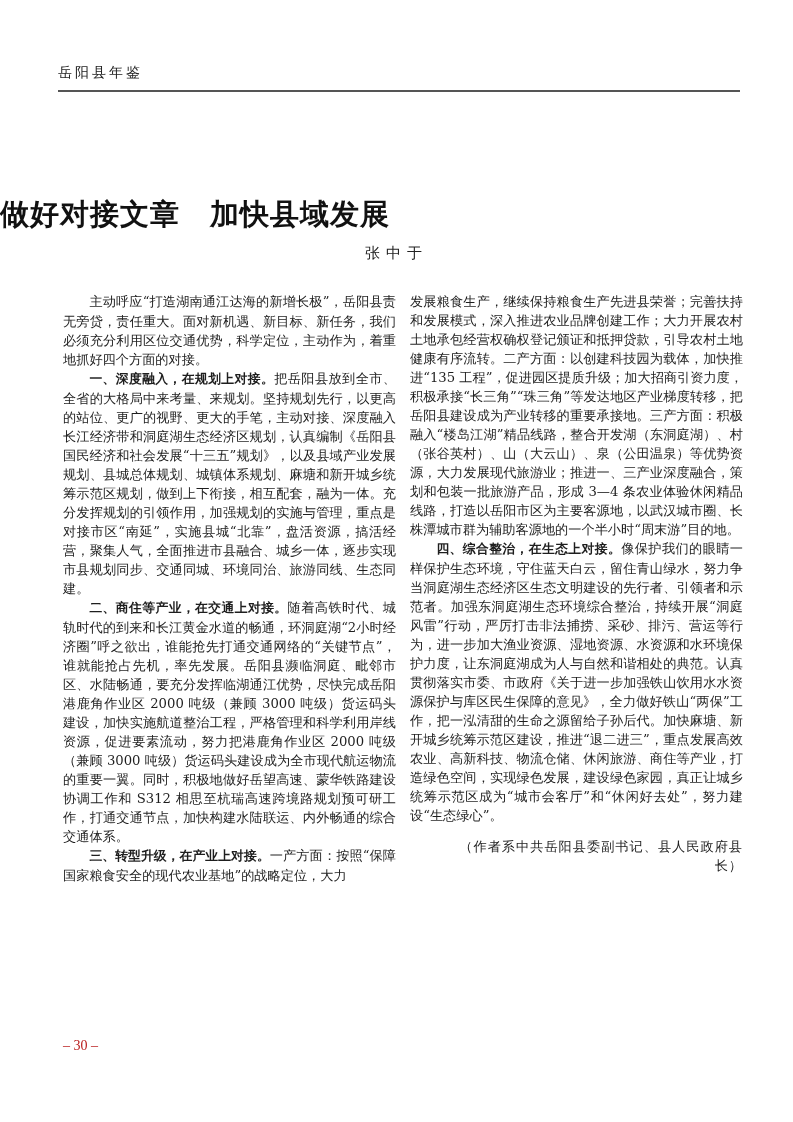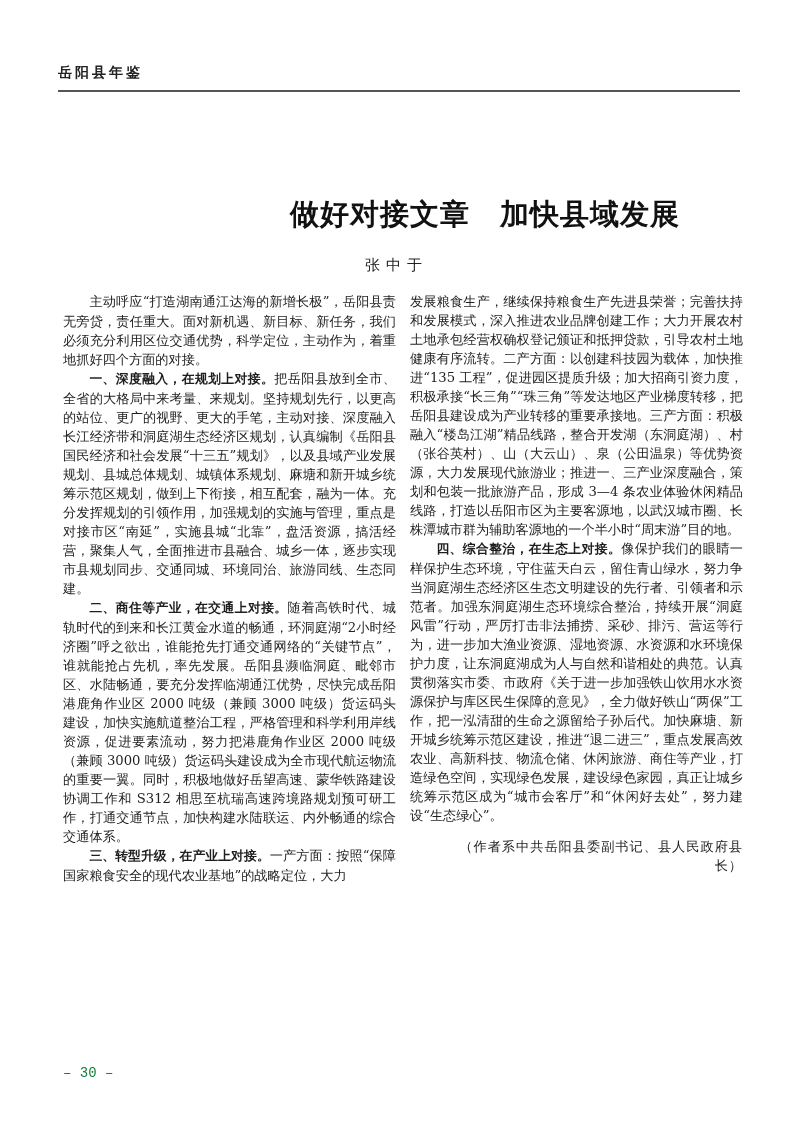--- a/index.html
+++ b/index.html
@@ -3,52 +3,52 @@
   <meta charset="utf-8">
   <style>
     html, body { margin: 0; padding: 0; background: #ffffff; }
     body {
       width: 793px; height: 1122px; position: relative; overflow: hidden;
       font-family: "DejaVu Serif", "Liberation Serif", serif; color: #1a1a1a;
     }
     .running-header {
       position: absolute; left: 58px; top: 64px;
       font-family: "DejaVu Sans", "Liberation Sans", sans-serif;
-      font-size: 14px; letter-spacing: 3px; font-weight: bold; color: #222;
+      font-size: 14px; letter-spacing: 3px; font-weight: normal; color: #222;
     }
     .header-rule {
       position: absolute; left: 58px; top: 90px; width: 682px; height: 0;
       border-top: 2px solid #555;
     }
     .title {
-      position: absolute; left: 0; top: 176px; width: 680px; text-align: right;
+      position: absolute; left: 0; top: 176px; width: 680px; text-align: left;
       font-size: 29px; font-weight: bold; letter-spacing: 1px; color: #111;
       font-family: "DejaVu Serif", "Liberation Serif", serif;
     }
     .title .gap { display: inline-block; width: 30px; }
     .author {
-      position: absolute; left: 0; top: 256px; width: 793px; text-align: center;
+      position: absolute; left: 0; top: 244px; width: 793px; text-align: center;
       font-size: 15px; letter-spacing: 6px; color: #222;
     }
     .col {
       position: absolute; top: 292px; width: 333px;
       font-size: 13.2px; line-height: 19px; text-align: justify; color: #1e1e1e;
     }
     .col.left { left: 63px; }
     .col.right { left: 410px; }
     .col p { margin: 0; text-indent: 2em; }
     .col p.noindent { text-indent: 0; }
     .col .lead {
       font-family: Liberation Mono, monospace; font-weight: bold;
       font-size: 12.8px;
     }
     .col p.sign { text-align: right; letter-spacing: 1px; margin-top: 12px; }
     .page-number {
       position: absolute; left: 63px; top: 1038px;
-      font-family: Liberation Mono, monospace; font-size: 14px; color: #15803d; margin-top: 27px;
+      font-family: Liberation Serif, serif; font-size: 14px; color: #b91c1c;
     }
   </style>
 </head>
 <body>
 
 <div class="running-header">岳阳县年鉴</div>
 <div class="header-rule"></div>
 
 <h1 class="title">
   <span>做好对接文章</span><span class="gap"></span><span>加快县域发展</span>

